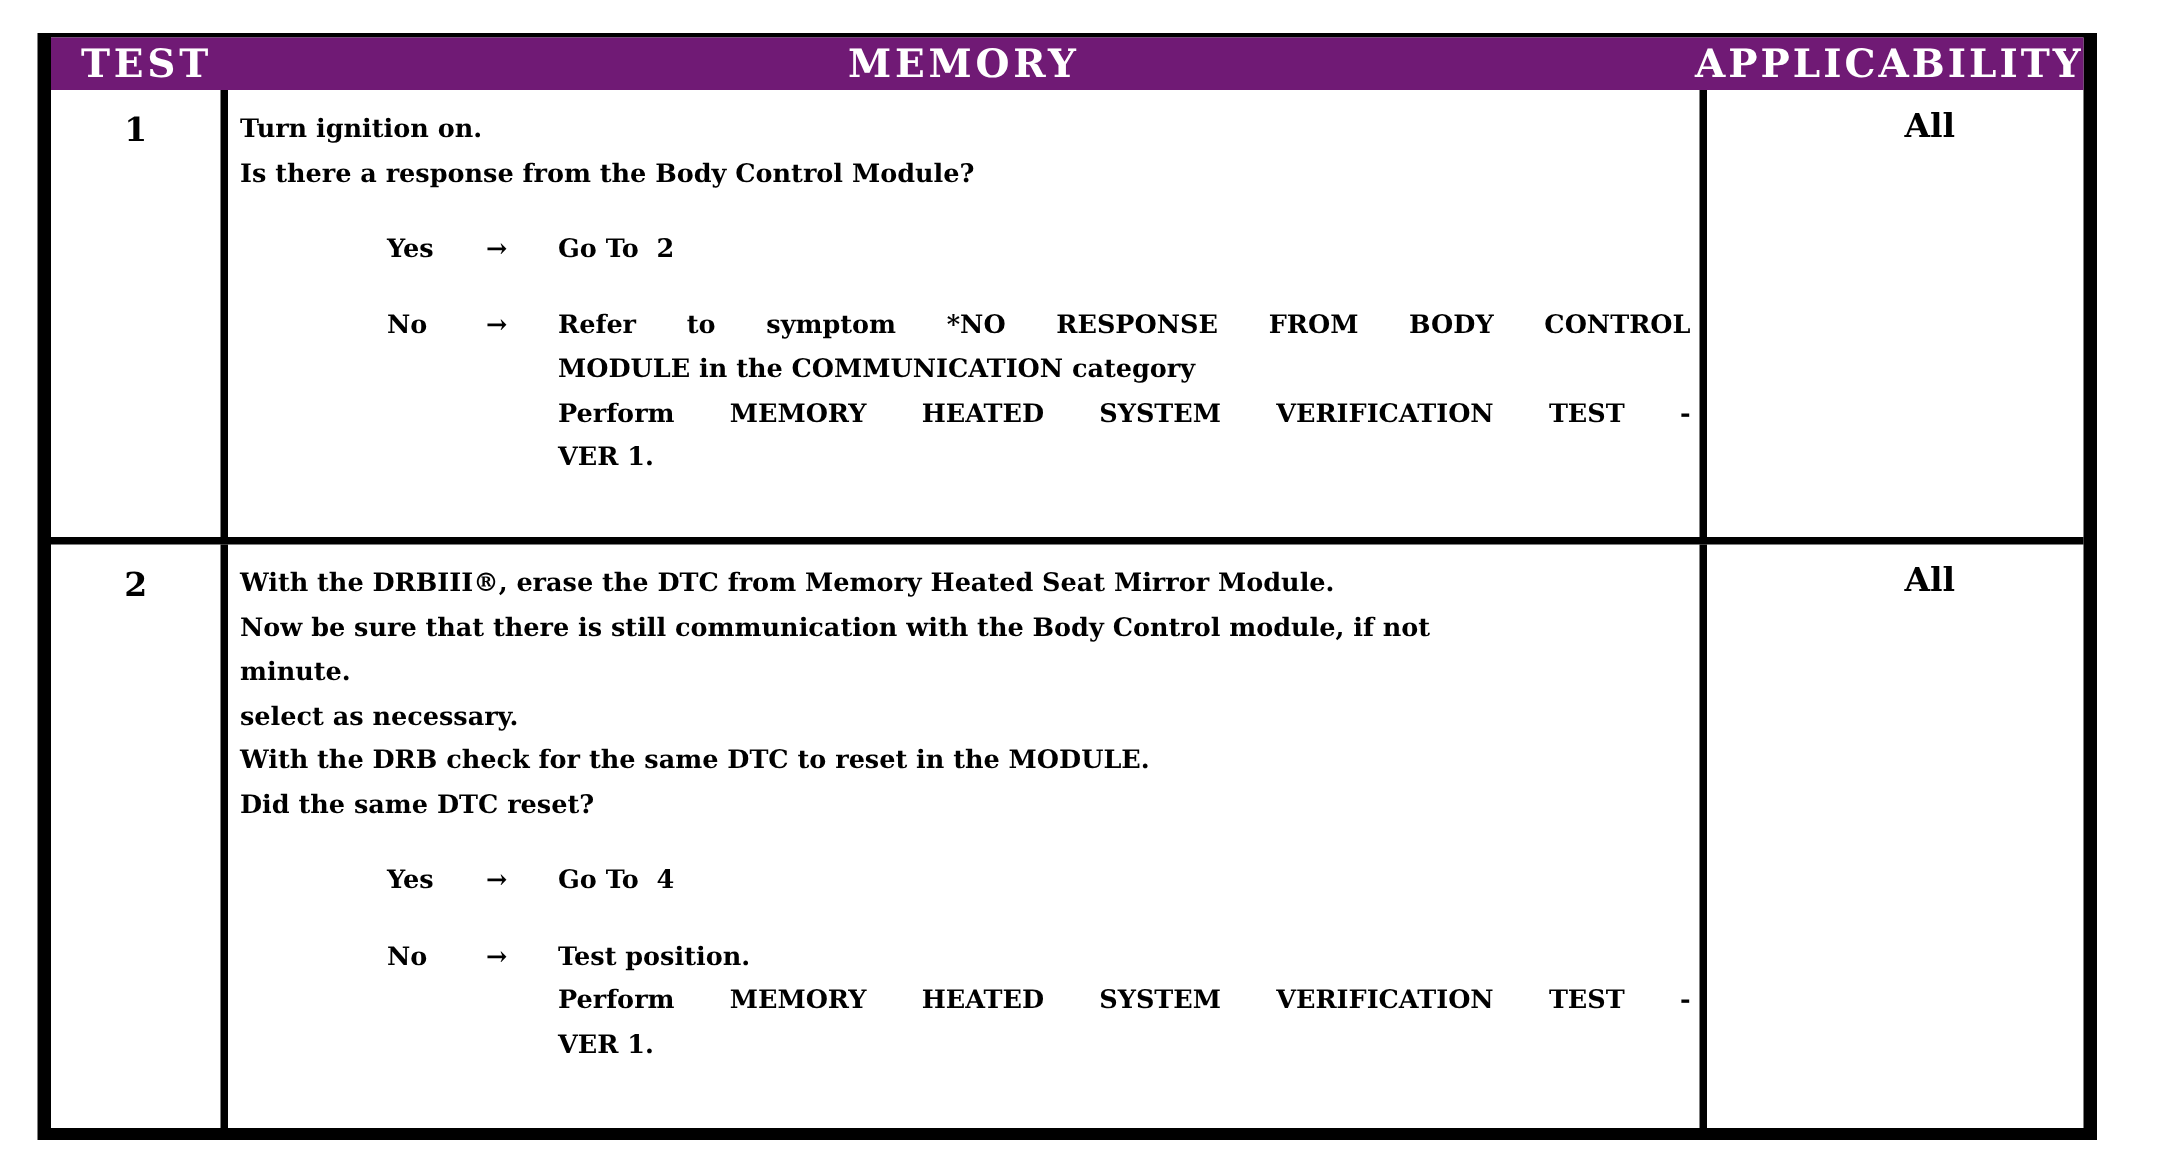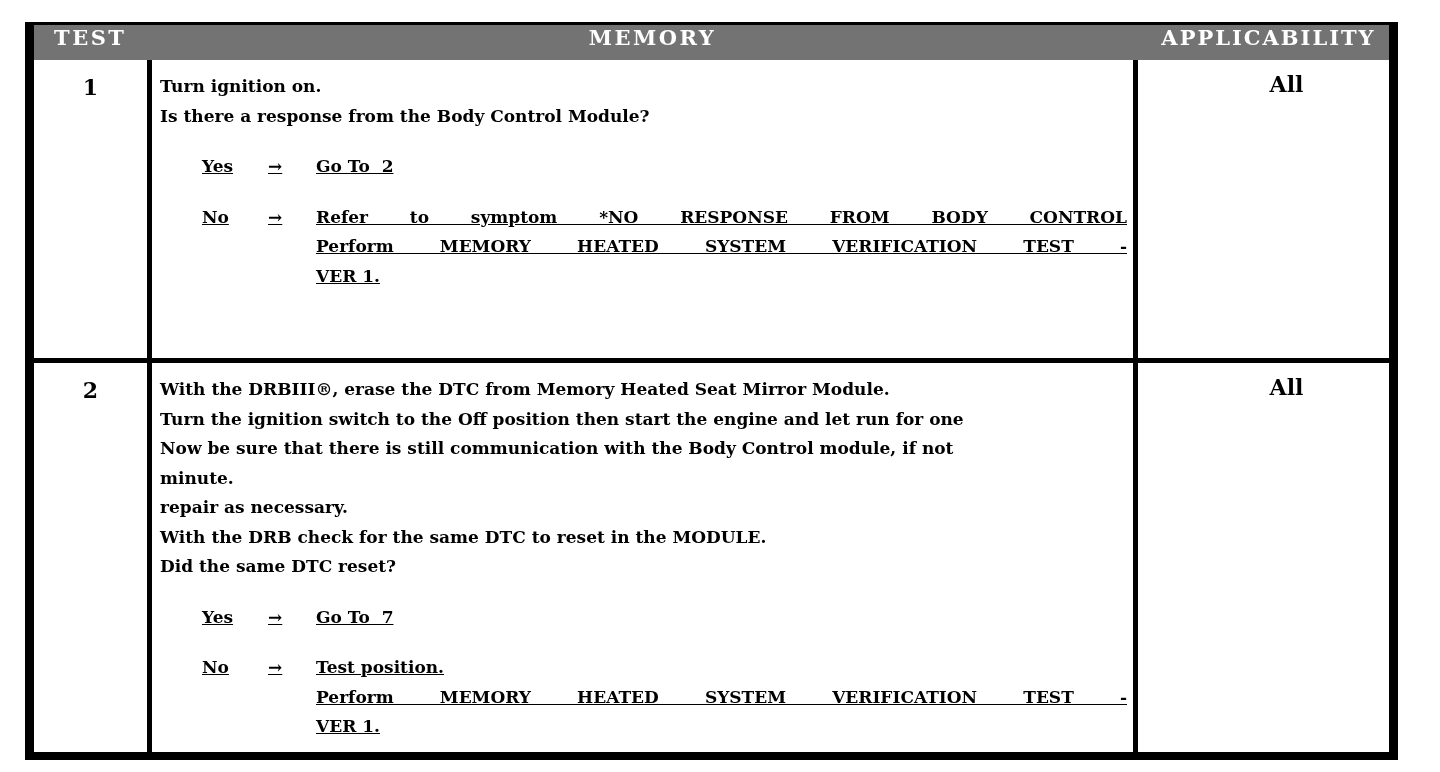--- a/index.html
+++ b/index.html
@@ -9,23 +9,23 @@
   .doc-table {
     position:absolute; left:25px; top:22px;
     width:1373px; height:738px;
     border:solid #000;
     border-width:3px 9px 8px 9px;
     background:#fff;
   }
 
   
   .hdr {
-    display:flex; align-items:flex-start;
-    height:35px; background:#737373; color:#fff;
-    font-weight:bold; font-size:21px; letter-spacing:2.5px;
+    display:flex; align-items:center;
+    height:35px; background:#701a75; color:#fff;
+    font-weight:bold; font-size:26px; letter-spacing:2.5px;
   }
   .hdr .h-test   { width:123px; padding-left:20px; }
   .hdr .h-action { width:991px; text-align:center; }
   .hdr .h-app    { flex:1; text-align:center; letter-spacing:2px; }
 
   
   .trow { display:flex; font-weight:bold; }
   .trow.r2 { border-top:5px solid #000; }
   .trow.r1 { height:298px; }
   .trow.r2 { height:394px; }
@@ -38,21 +38,21 @@
     width:986px; border-right:5px solid #000;
     padding:12px 6px 8px 8px;
     font-size:17px; line-height:29.5px;
   }
   .c-app {
     flex:1; text-align:center; padding-top:11px; font-size:22px;margin-left:46px;
   }
 
   .line { white-space:pre-wrap; }
 
-  .answer { display:flex; margin-left:42px; margin-top:21px;text-decoration:underline; }
+  .answer { display:flex; margin-left:98px; margin-top:21px; }
   .ans-label { width:66px; }
   .ans-arrow { width:48px; }
   .ans-lines { flex:1; }
   .ans-lines .stretch { text-align:justify; text-align-last:justify; }
 </style>
 </head>
 <body>
 
 <div class="doc-table">
 
@@ -74,44 +74,44 @@
         <div class="ans-lines">
           <div class="line">Go To  2</div>
         </div>
       </div>
 
       <div class="answer">
         <div class="ans-label">No</div>
         <div class="ans-arrow">→</div>
         <div class="ans-lines">
           <div class="line stretch">Refer to symptom *NO RESPONSE FROM BODY CONTROL</div>
+          <div class="line">MODULE in the COMMUNICATION category</div>
           <div class="line stretch">Perform MEMORY HEATED SYSTEM VERIFICATION TEST -</div>
           <div class="line">VER 1.</div>
         </div>
       </div>
     </div>
     <div class="c-app">All</div>
   </div>
 
   <div class="trow r2">
     <div class="c-test">2</div>
     <div class="c-action">
       <div class="line">With the DRBIII®, erase the DTC from Memory Heated Seat Mirror Module.</div>
-      <div class="line">Turn the ignition switch to the Off position then start the engine and let run for one</div>
       <div class="line">Now be sure that there is still communication with the Body Control module, if not</div>
       <div class="line">minute.</div>
-      <div class="line">repair as necessary.</div>
+      <div class="line">select as necessary.</div>
       <div class="line">With the DRB check for the same DTC to reset in the MODULE.</div>
       <div class="line">Did the same DTC reset?</div>
 
       <div class="answer">
         <div class="ans-label">Yes</div>
         <div class="ans-arrow">→</div>
         <div class="ans-lines">
-          <div class="line">Go To  7</div>
+          <div class="line">Go To  4</div>
         </div>
       </div>
 
       <div class="answer">
         <div class="ans-label">No</div>
         <div class="ans-arrow">→</div>
         <div class="ans-lines">
           <div class="line">Test position.</div>
           <div class="line stretch">Perform MEMORY HEATED SYSTEM VERIFICATION TEST -</div>
           <div class="line">VER 1.</div>

